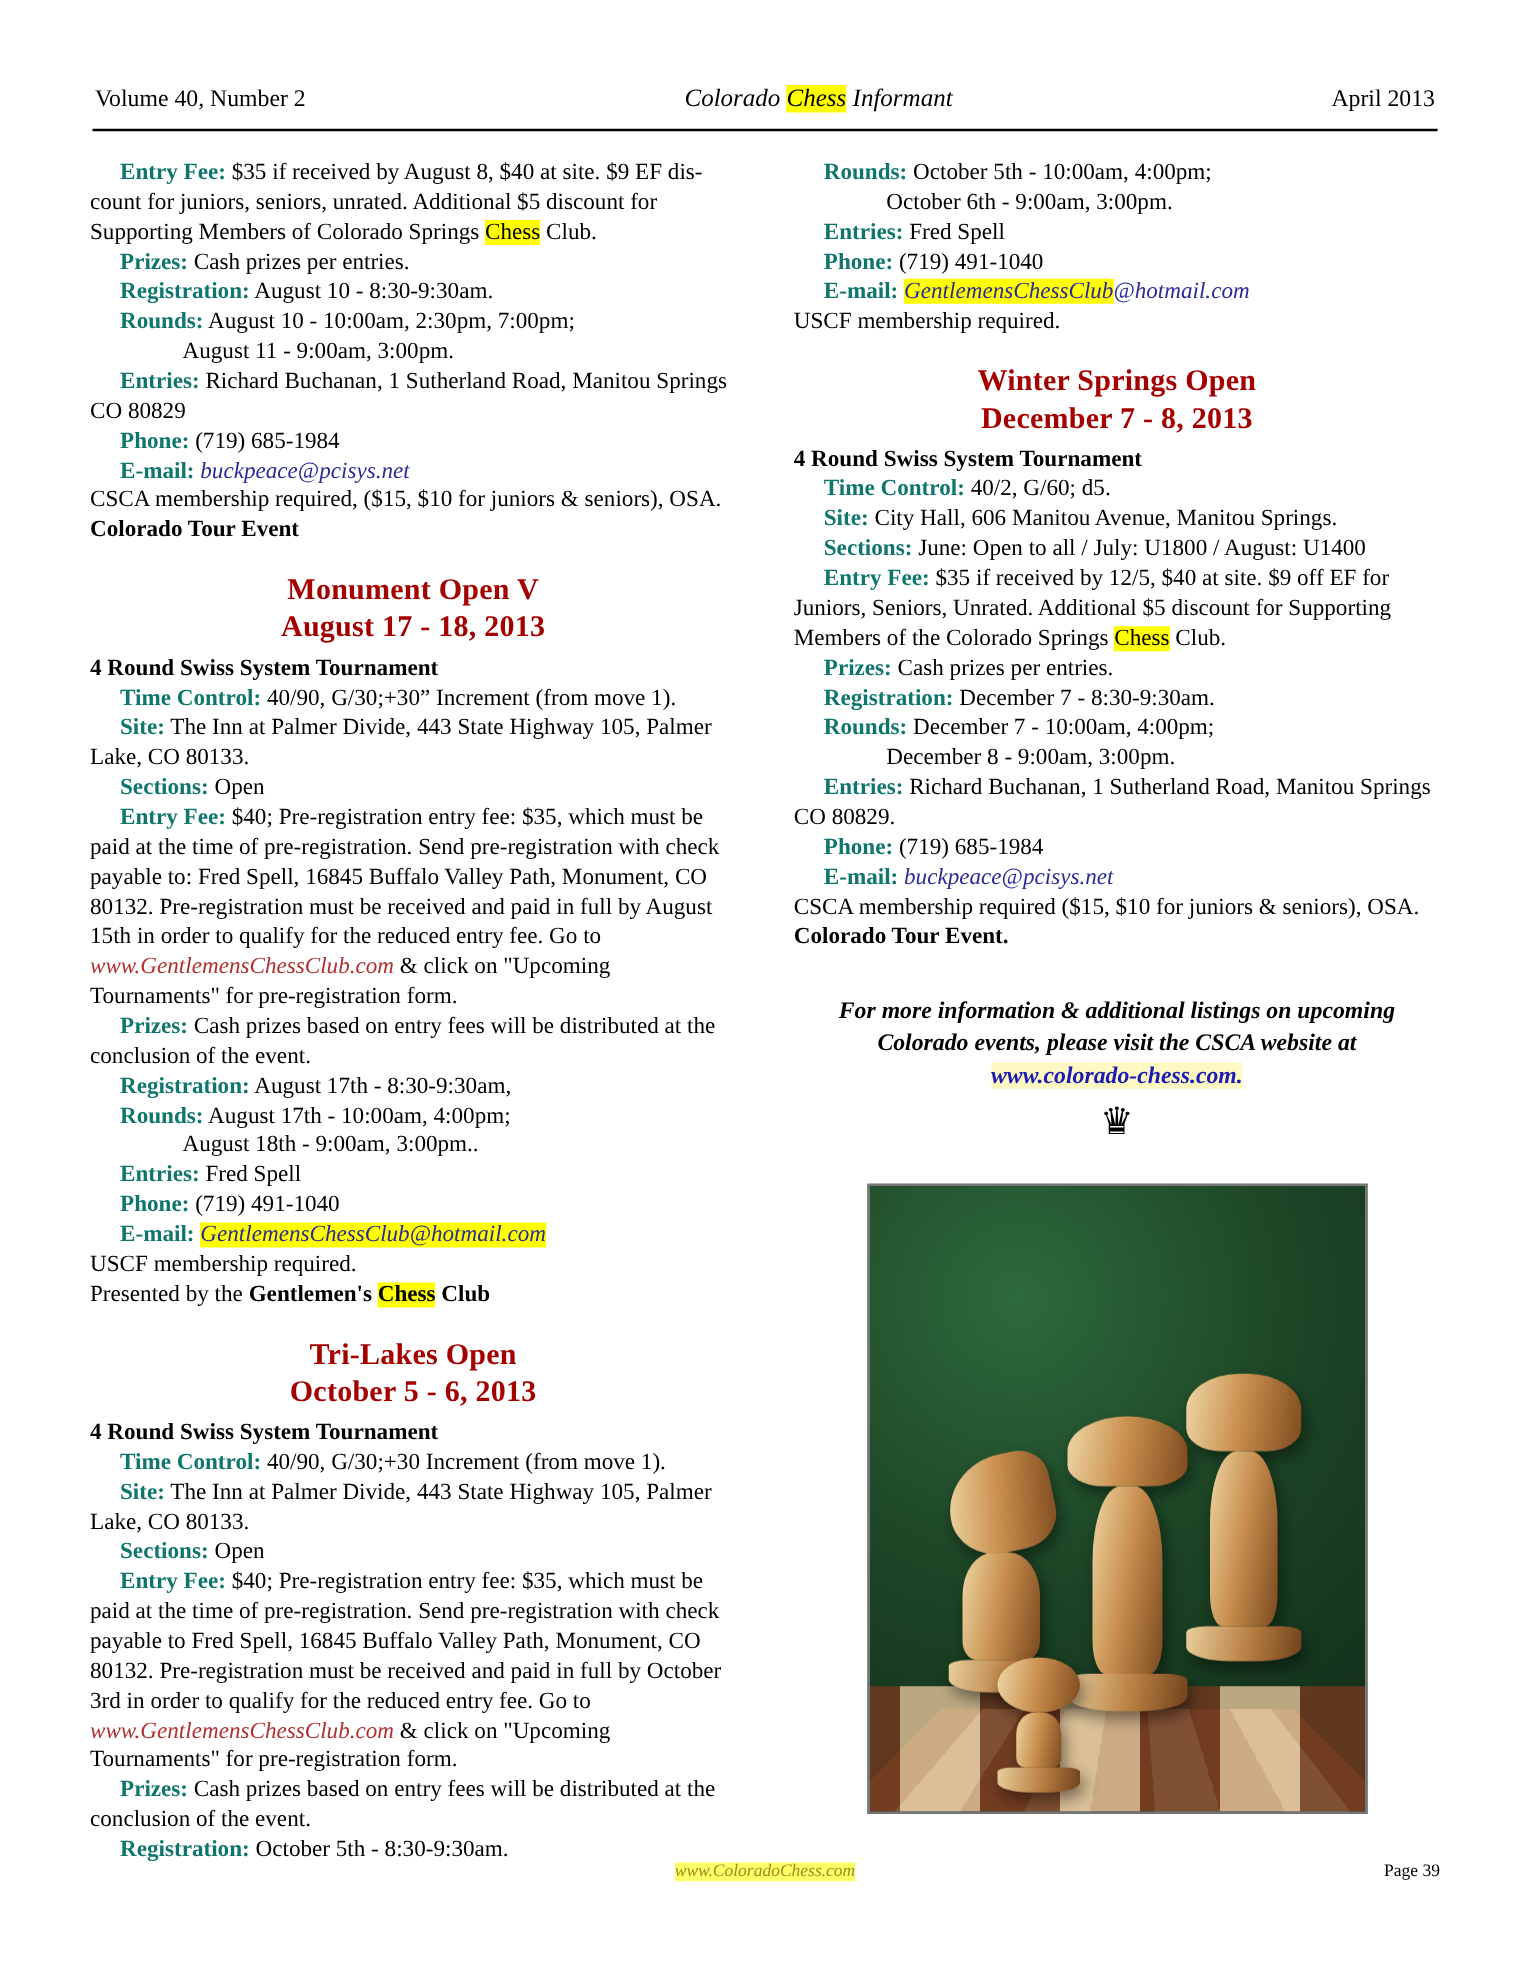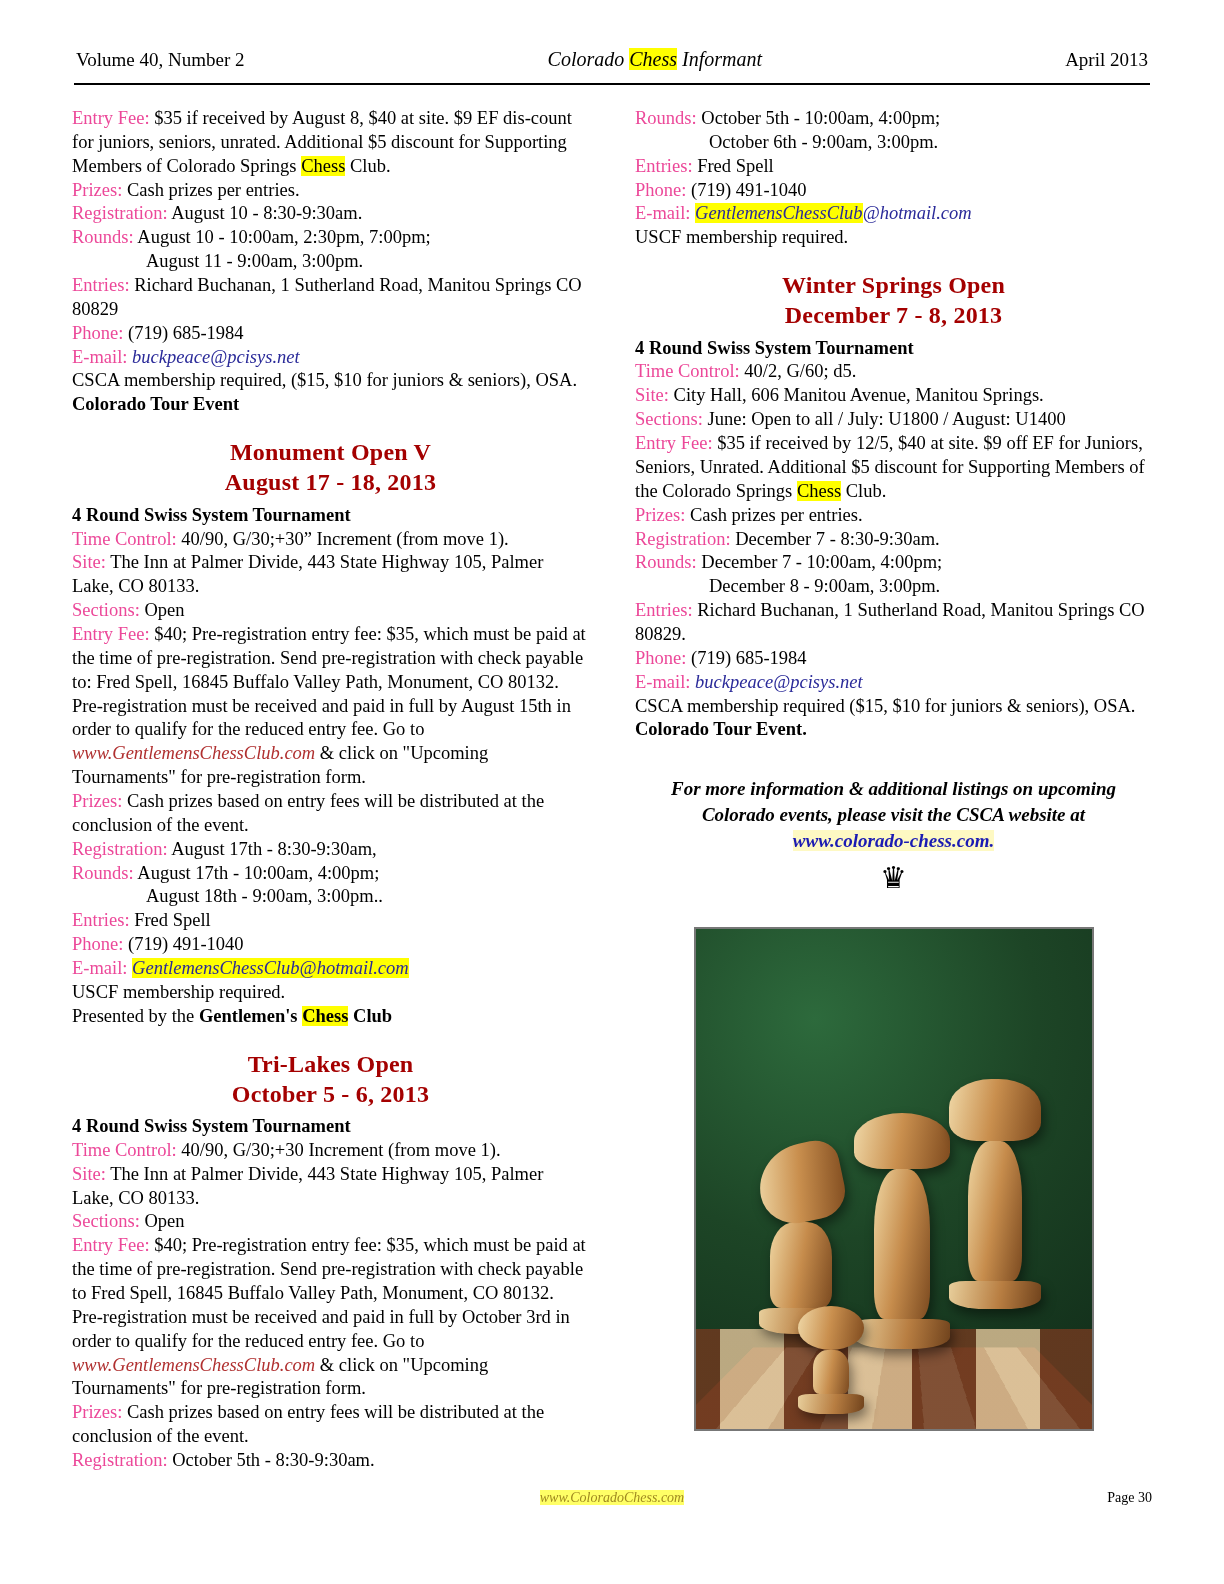--- a/index.html
+++ b/index.html
@@ -29,20 +29,21 @@
     font-size: 19px;
     padding: 0 4px;
   }
   .header-left, .header-right {
     white-space: nowrap;
   }
   .header-center {
     font-style: italic;
     font-size: 20px;
     white-space: nowrap;
+    margin-top: 20px;
   }
   .hl-yellow {
     background: #ffff00;
   }
   .header-rule {
     border: none;
     border-top: 2px solid #000;
     margin: 12px 2px 0 2px;
   }
   
@@ -54,22 +55,23 @@
   .col {
     width: 519px;
     font-size: 18.5px;
     line-height: 1.29;
   }
   p.blk {
     margin: 0;
     text-align: left;
   }
   .lbl {
-    color: #ec4899;
-    font-weight: normal;
+    color: #0f766e;
+    font-weight: bold;
+    margin-left: 24px;
   }
   .bold {
     font-weight: bold;
   }
   .mail {
     font-style: italic;
     color: #2a2a99;
   }
   .mail-hl {
     font-style: italic;
@@ -377,16 +379,16 @@
             <div class="body"></div>
             <div class="base"></div>
         </div>
       </div>
 
     </div>
   </div>
 
   <div class="footer">
     <div class="footer-center"><span>www.ColoradoChess.com</span></div>
-    <div class="footer-right">Page 30</div>
+    <div class="footer-right">Page 39</div>
   </div>
 
 </div>
 
 </body></html>

